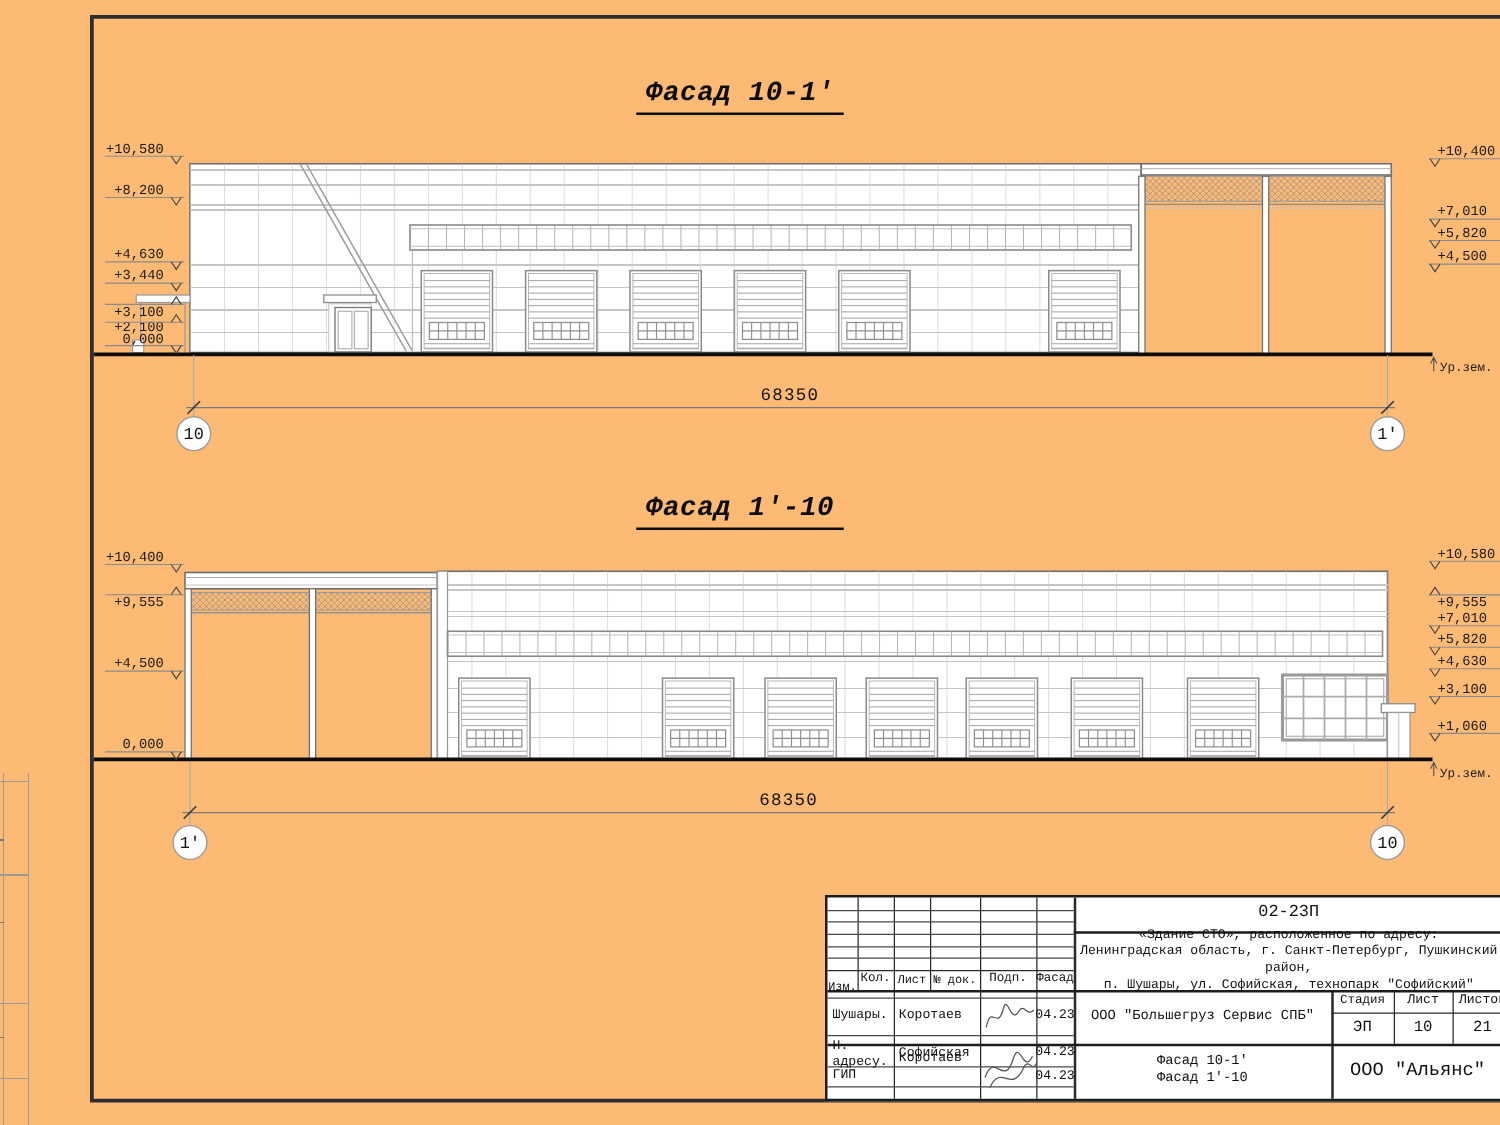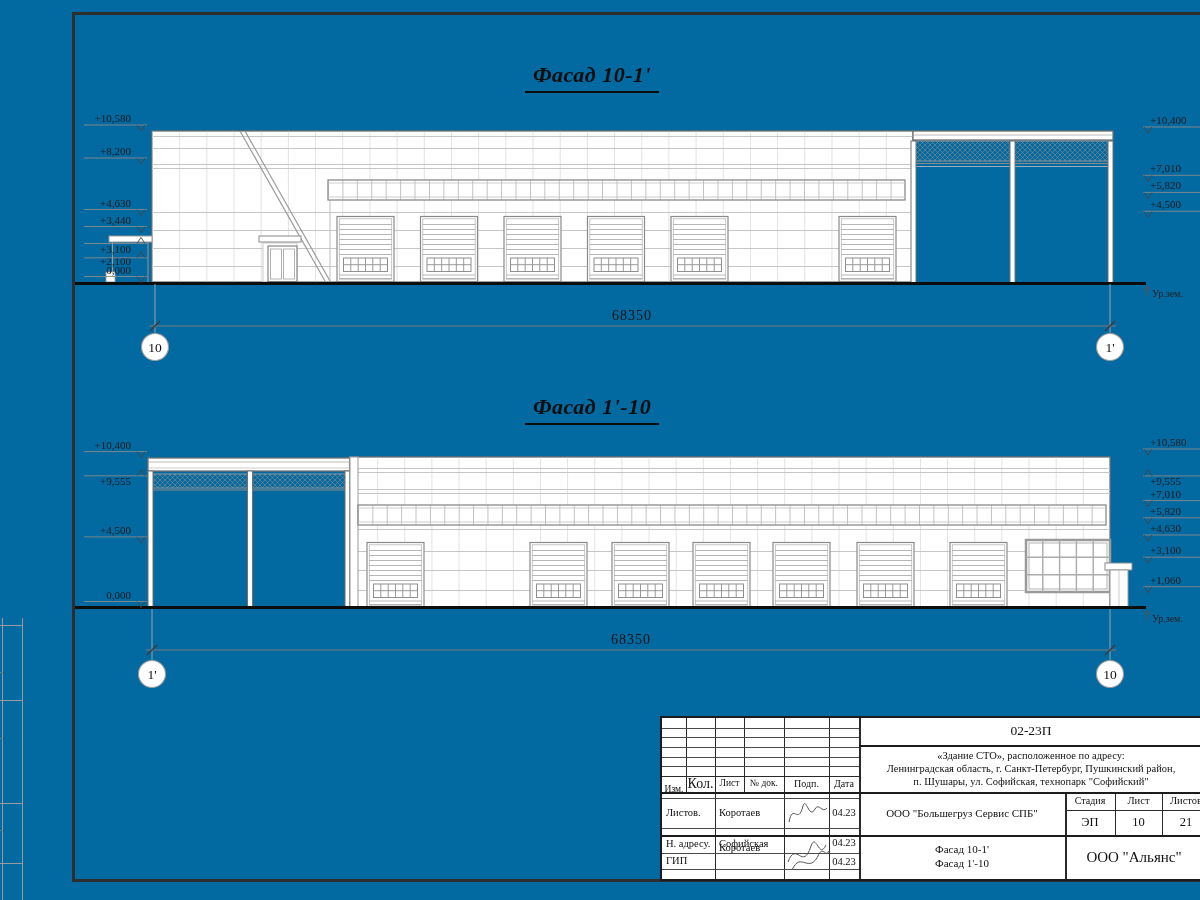--- a/index.html
+++ b/index.html
@@ -1,17 +1,17 @@
 <!DOCTYPE html>
 <html><head>
 <meta charset="utf-8">
 <style>
   html,body{margin:0;padding:0;background:#fff}
-  #app{position:relative;width:1200px;height:900px;background:#0369a1;overflow:hidden;
-       font-family:Liberation Serif, serif;color:#111}
+  #app{position:relative;width:1200px;height:900px;background:#fdba74;overflow:hidden;
+       font-family:Liberation Mono, monospace;color:#111}
   svg{position:absolute;left:0;overflow:visible}
   .ftitle{position:absolute;width:400px;text-align:center;font-style:italic;
           font-size:22px;font-weight:bold;letter-spacing:.5px;color:#0d0d0d}
   .ftitle span{display:inline-block;border-bottom:2px solid #0d0d0d;padding:0 8px 3px}
   
   .frame{position:absolute;background:#2e2e2e}
   
   #stamp{position:absolute;left:660px;top:716px;width:541px;height:165px;
          border:2px solid #1c1c1c;border-right:none;box-sizing:border-box;background:#fff}
   #stamp .vl{position:absolute;width:1.4px;background:#2a2a2a}
@@ -400,27 +400,27 @@
     <div class="hl thick" style="left:197px;top:27px;width:344px"></div>
     <div class="hl thick" style="left:0;top:74px;width:541px"></div>
     <div class="hl" style="left:0;top:80px;width:197px"></div>
     <div class="hl" style="left:0;top:110px;width:197px"></div>
     <div class="hl thick" style="left:0;top:117px;width:541px"></div>
     <div class="hl" style="left:0;top:135px;width:197px"></div>
     <div class="hl" style="left:0;top:151px;width:197px"></div>
     <div class="hl med" style="left:403px;top:92px;width:138px"></div>
 
     <div class="cell" style="left:0;top:58px;width:24px;height:28px;font-size:9.5px">Изм.</div>
-    <div class="cell" style="left:24px;top:58px;width:29px;height:16px;font-size:14px">Кол.</div>
+    <div class="cell" style="left:24px;top:58px;width:29px;height:16px;font-size:10px">Кол.</div>
     <div class="cell" style="left:53px;top:58px;width:29px;height:16px;font-size:9.5px">Лист</div>
     <div class="cell" style="left:82px;top:58px;width:40px;height:16px;font-size:9.5px">№ док.</div>
     <div class="cell" style="left:122px;top:58px;width:45px;height:16px;font-size:10px">Подп.</div>
-    <div class="cell" style="left:167px;top:58px;width:30px;height:16px;font-size:10px">Дата</div>
-
-    <div class="cell left" style="left:0;top:80px;width:53px;height:30px">Листов.</div>
+    <div class="cell" style="left:167px;top:58px;width:30px;height:16px;font-size:10px">Фасад</div>
+
+    <div class="cell left" style="left:0;top:80px;width:53px;height:30px">Шушары.</div>
     <div class="cell left" style="left:53px;top:80px;width:69px;height:30px">Коротаев</div>
     <div class="cell" style="left:167px;top:80px;width:30px;height:30px">04.23</div>
     <div class="cell left" style="left:0;top:117px;width:53px;height:18px">Н. адресу.</div>
     <div class="cell left" style="left:53px;top:117px;width:69px;height:18px">Софийская</div>
     <div class="cell" style="left:167px;top:115px;width:30px;height:20px">04.23</div>
     <div class="cell left" style="left:0;top:135px;width:53px;height:16px">ГИП</div>
     <div class="cell left" style="left:53px;top:122px;width:69px;height:16px">Коротаев</div>
     <div class="cell" style="left:167px;top:135px;width:30px;height:18px">04.23</div>
 
     <svg class="sig" style="left:122px;top:74px" width="46" height="87" viewBox="0 0 46 87">

